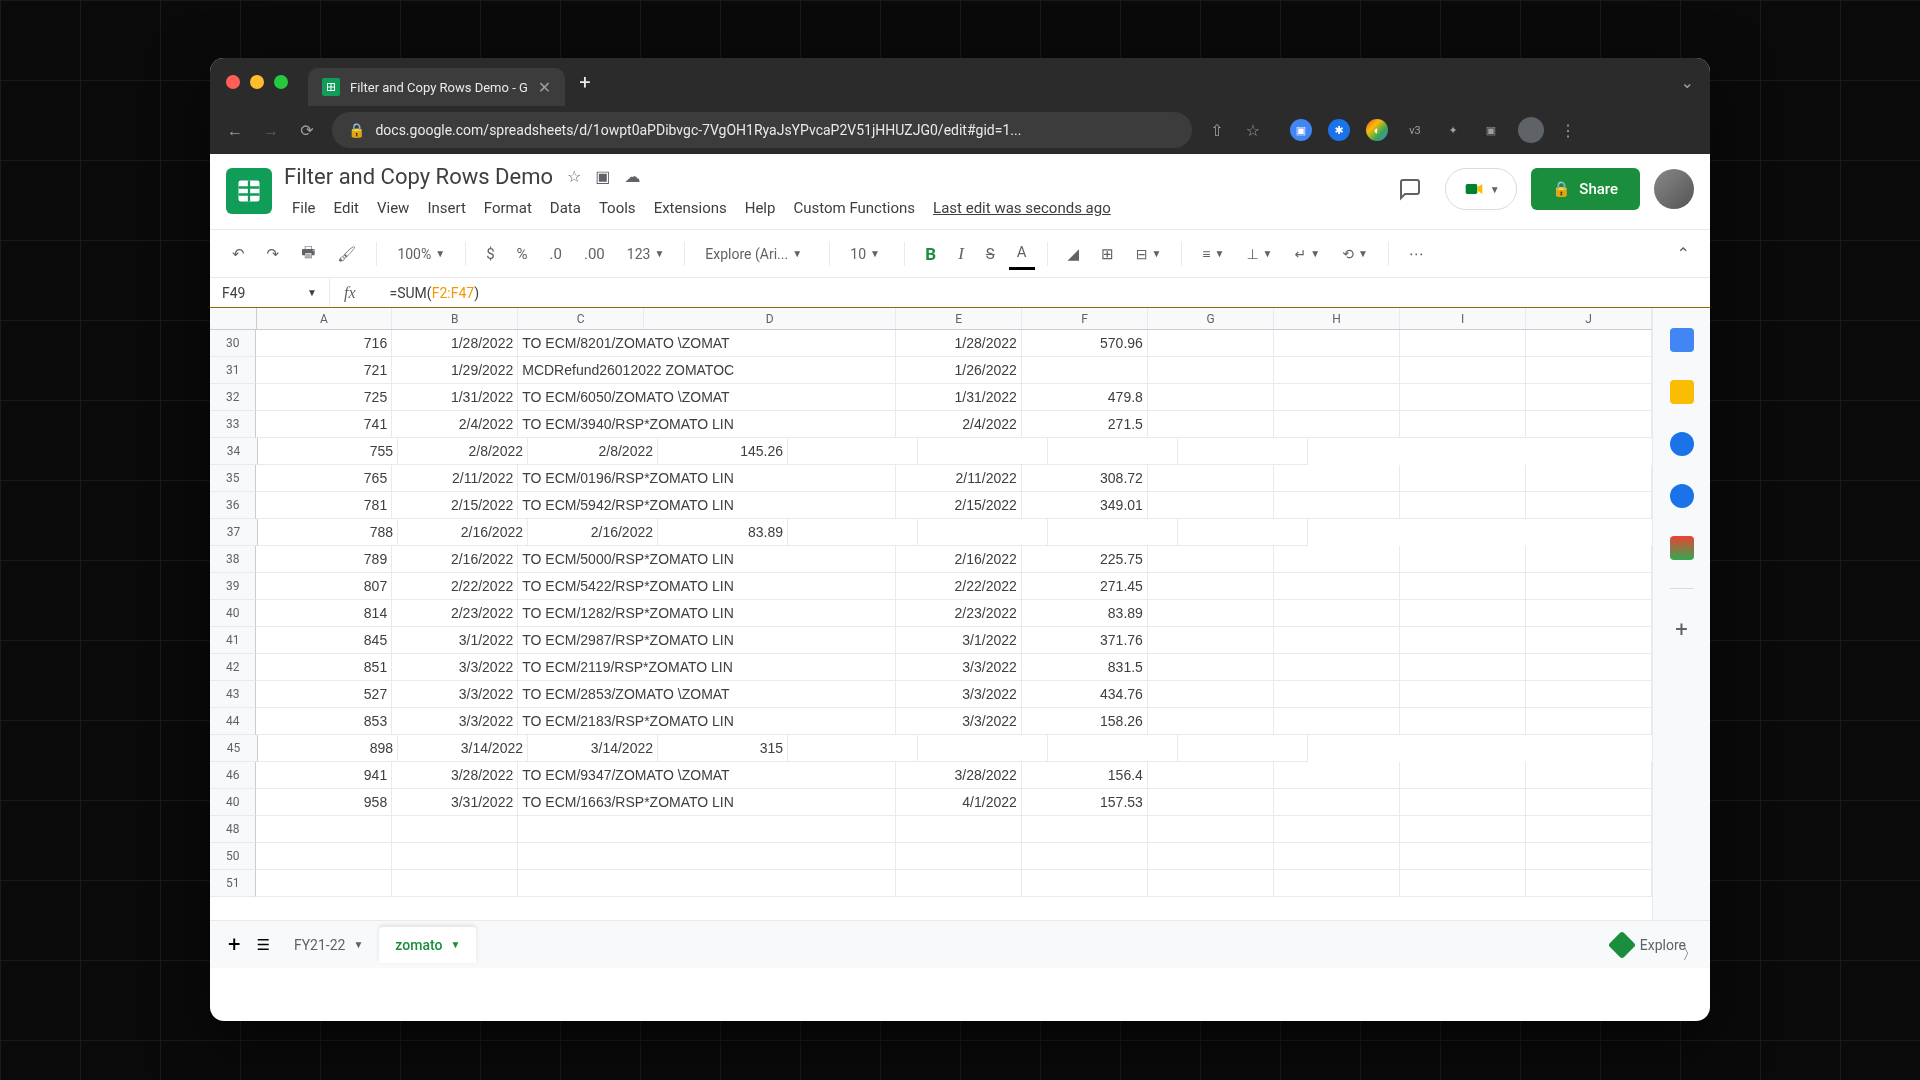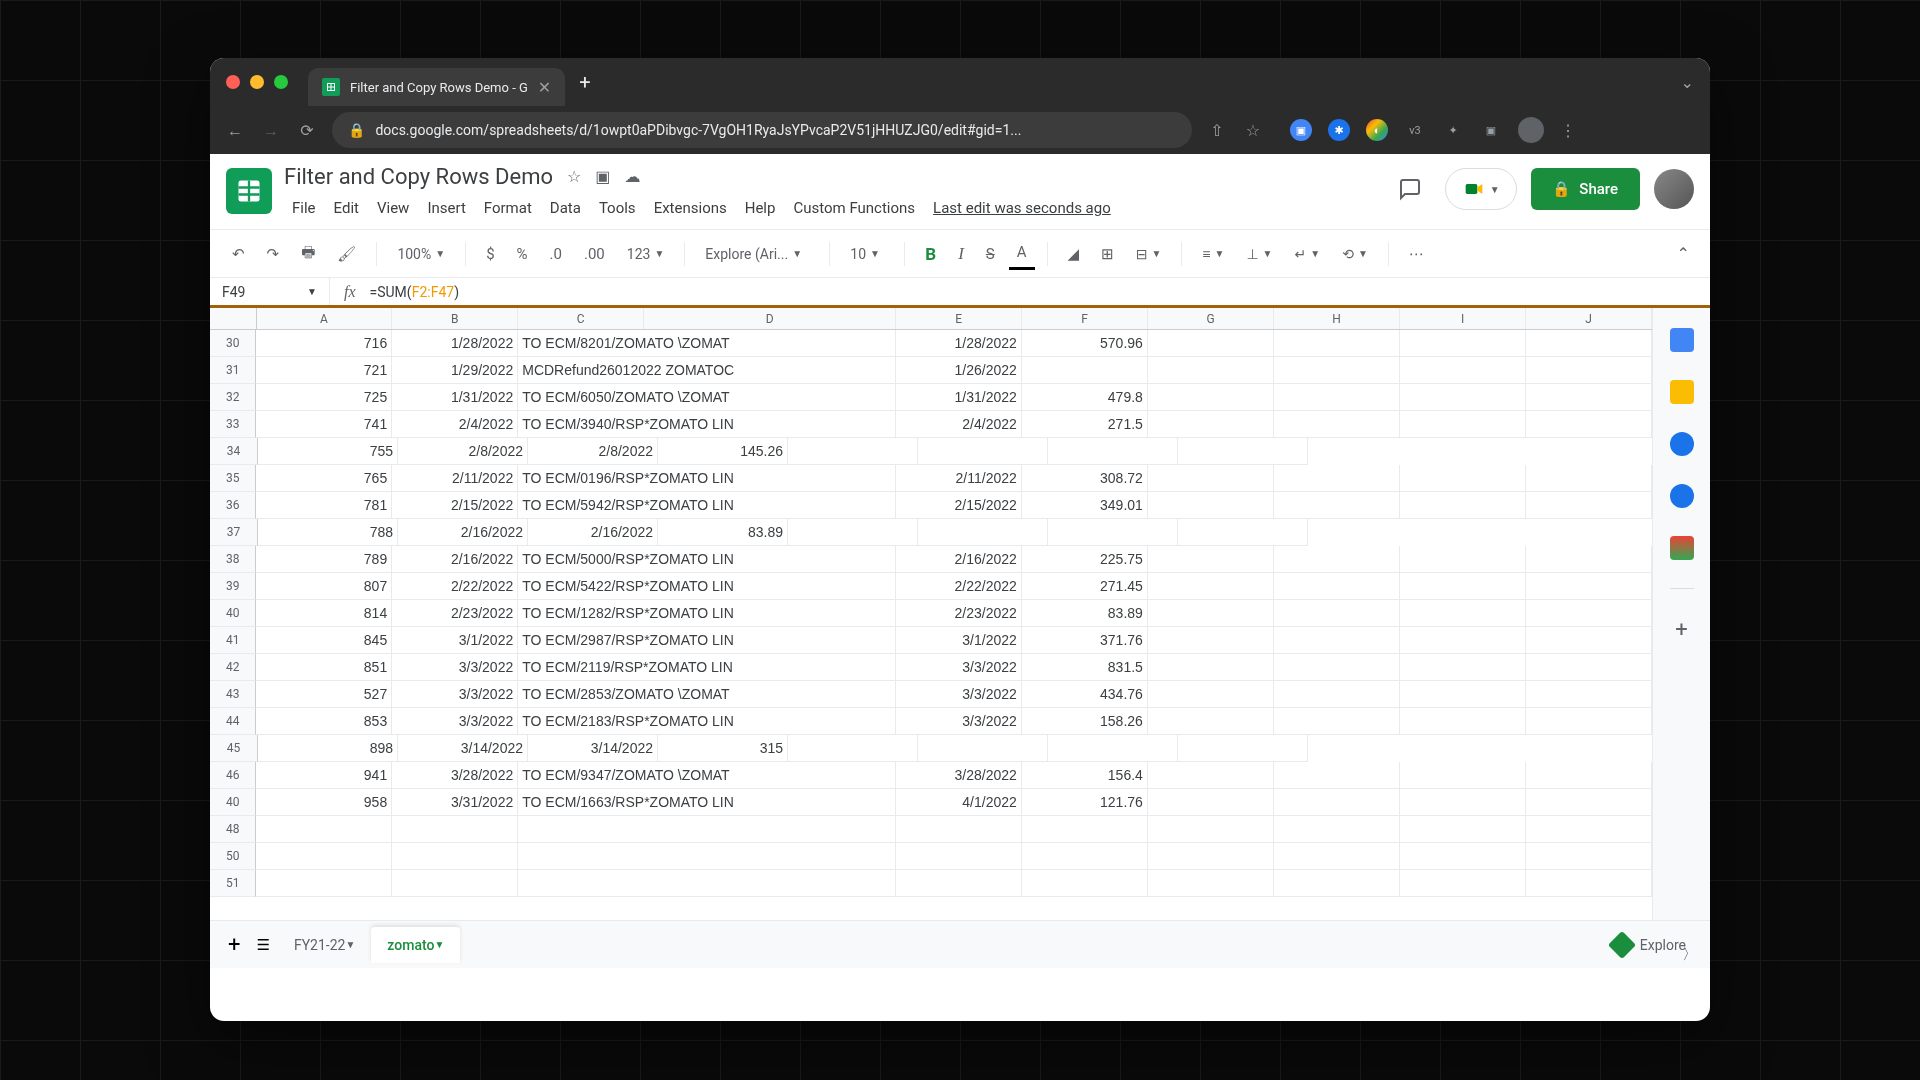--- a/index.html
+++ b/index.html
@@ -40,42 +40,42 @@
 .share-btn{background:#1a8e3d;color:#fff;border-radius:6px;height:42px;padding:0 22px;display:flex;align-items:center;gap:8px;font-size:15px;font-weight:500;cursor:pointer;}
 .profile{width:40px;height:40px;border-radius:50%;background:linear-gradient(135deg,#888,#555);}
 .toolbar{height:48px;border-bottom:1px solid #e8eaed;display:flex;align-items:center;padding:0 14px;gap:6px;color:#5f6368;}
 .tb-btn{padding:6px 8px;cursor:pointer;display:flex;align-items:center;font-size:15px;}
 .tb-sep{width:1px;height:24px;background:#e8eaed;margin:0 6px;}
 .tb-dd{display:flex;align-items:center;gap:4px;padding:6px 8px;cursor:pointer;font-size:14px;}
 .tb-dd .caret{font-size:10px;}
 .bold{font-weight:700;color:#1a8e3d;font-size:17px;}
 .italic{font-style:italic;font-family:serif;font-size:17px;}
 .chev-collapse{margin-left:auto;cursor:pointer;padding:6px;}
-.formula-bar{height:30px;border-bottom:3px solid #a16207;display:flex;align-items:center;}
+.formula-bar{height:30px;border-bottom:1px solid #a16207;display:flex;align-items:center;}
 .name-box{width:120px;padding:0 12px;font-size:14px;color:#3c4043;display:flex;align-items:center;justify-content:space-between;border-right:1px solid #e8eaed;height:100%;}
 .fx{padding:0 14px;font-style:italic;color:#5f6368;font-family:serif;font-size:16px;}
-.formula-input{font-size:14px;color:#3c4043;font-family:Arial;}
+.formula-input{font-size:14px;color:#3c4043;font-family:Arial;margin-left:20px;}
 .formula-input .ref{color:#f29900;}
 .sheet-area{display:flex;height:612px;}
 .grid-wrap{flex:1;overflow:hidden;position:relative;}
 .col-headers{display:flex;height:22px;background:#f8f9fa;border-bottom:1px solid #ccc;}
 .row-hdr-spacer{width:48px;border-right:1px solid #ccc;background:#f8f9fa;}
 .col-h{border-right:1px solid #e8eaed;text-align:center;font-size:12px;color:#5f6368;display:flex;align-items:center;justify-content:center;}
 .grid-body{overflow:auto;}
 .row{display:flex;height:27px;}
 .row-h{width:48px;background:#f8f9fa;border-right:1px solid #ccc;border-bottom:1px solid #e8eaed;font-size:12px;color:#5f6368;display:flex;align-items:center;justify-content:center;}
 .row-h.sel{background:#e8f0fe;color:#1a73e8;}
 .cell{border-right:1px solid #e8eaed;border-bottom:1px solid #e8eaed;font-size:14px;color:#3c4043;display:flex;align-items:center;padding:0 4px;overflow:hidden;white-space:nowrap;font-family:Arial;}
 .cell.num{justify-content:flex-end;}
 .cell.selected{outline:2px solid #1a73e8;outline-offset:-1px;position:relative;z-index:2;}
 .cell.bold-cell{font-weight:700;}
 .side-panel{width:58px;background:#f8f9fa;border-left:1px solid #e8eaed;display:flex;flex-direction:column;align-items:center;padding-top:20px;gap:28px;}
 .sp-ico{width:24px;height:24px;border-radius:4px;cursor:pointer;}
 .bottom-bar{height:48px;border-top:1px solid #e8eaed;display:flex;align-items:center;padding:0 10px;background:#f8f9fa;}
-.sheet-tab{padding:10px 16px;font-size:14px;color:#5f6368;cursor:pointer;display:flex;align-items:center;gap:0;border-radius:4px 4px 0 0;}
+.sheet-tab{padding:10px 16px;font-size:14px;color:#5f6368;cursor:pointer;display:flex;align-items:center;gap:8px;border-radius:4px 4px 0 0;}
 .sheet-tab.active{background:#fff;color:#1a8e3d;font-weight:500;box-shadow:0 -2px 4px rgba(0,0,0,.1);}
 .sheet-tab .caret{font-size:10px;}
 .explore{margin-left:auto;display:flex;align-items:center;gap:8px;color:#5f6368;font-size:14px;cursor:pointer;padding:0 14px;}
 .explore-ico{width:20px;height:20px;background:#1a8e3d;border-radius:3px;transform:rotate(45deg);}
 .side-expand{position:absolute;right:12px;bottom:56px;color:#5f6368;cursor:pointer;}
 </style>
 </head>
 <body>
 
 <div class="bg-grid"></div>
@@ -471,21 +471,21 @@
             <div class="cell" style="width:130px"></div>
             <div class="cell" style="width:130px"></div>
             <div class="cell" style="width:130px"></div>
   </div>
           <div class="row">
     <div class="row-h">40</div>
     <div class="cell num" style="width:140px">958</div>
             <div class="cell num" style="width:130px">3/31/2022</div>
             <div class="cell" style="width:390px">TO ECM/1663/RSP*ZOMATO LIN</div>
             <div class="cell num" style="width:130px">4/1/2022</div>
-            <div class="cell num" style="width:130px">121.76</div>
+            <div class="cell num" style="width:130px">157.53</div>
             <div class="cell" style="width:130px"></div>
             <div class="cell" style="width:130px"></div>
             <div class="cell" style="width:130px"></div>
             <div class="cell" style="width:130px"></div>
   </div>
           <div class="row">
     <div class="row-h">48</div>
     <div class="cell num" style="width:140px"></div>
             <div class="cell num" style="width:130px"></div>
             <div class="cell" style="width:390px"></div>

